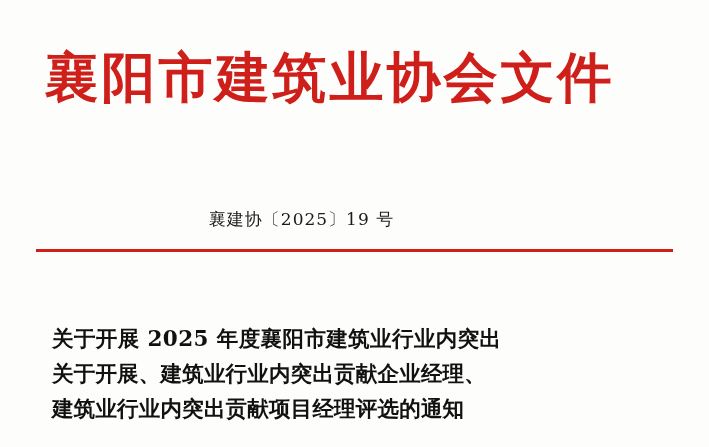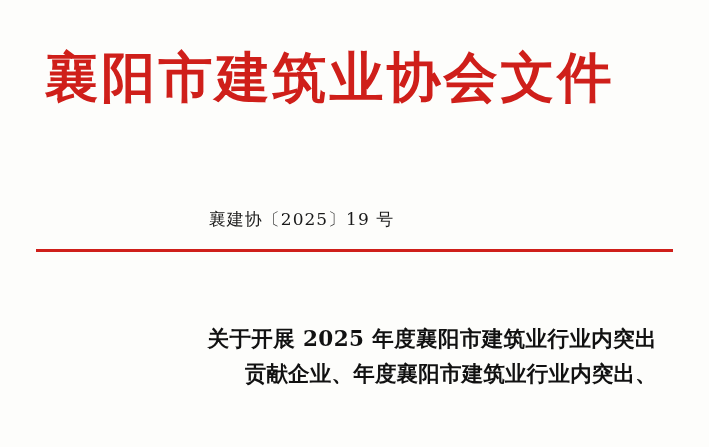--- a/index.html
+++ b/index.html
@@ -51,21 +51,21 @@
     left: 36px;
     width: 637px;
     height: 3px;
     background: #cf1f1a;
   }
   .main-title {
     position: absolute;
     top: 322px;
     left: 52px;
     width: 605px;
-    text-align: right;
+    text-align: left;
     color: #111111;
     font-family: "DejaVu Serif", serif;
     font-weight: bold;
     font-size: 21.5px;
     line-height: 1.62;
     letter-spacing: 0.4px;
   }
   .main-title .ln {
     display: block;
     white-space: nowrap;
@@ -81,16 +81,17 @@
 <div class="page">
 
   <div class="doc-title">襄阳市建筑业协会文件</div>
 
   <div class="doc-number">襄建协〔2025〕19 号</div>
 
   <div class="red-rule"></div>
 
   <div class="main-title">
     <span class="ln ln1">关于开展 2025 年度襄阳市建筑业行业内突出</span>
-    <span class="ln ln2">贡献企业、年度襄阳市建筑业行业内突出、</span>
+    <span class="ln ln2">关于开展、建筑业行业内突出贡献企业经理、</span>
+    <span class="ln ln3">建筑业行业内突出贡献项目经理评选的通知</span>
   </div>
 
 </div>
 
 </body></html>

